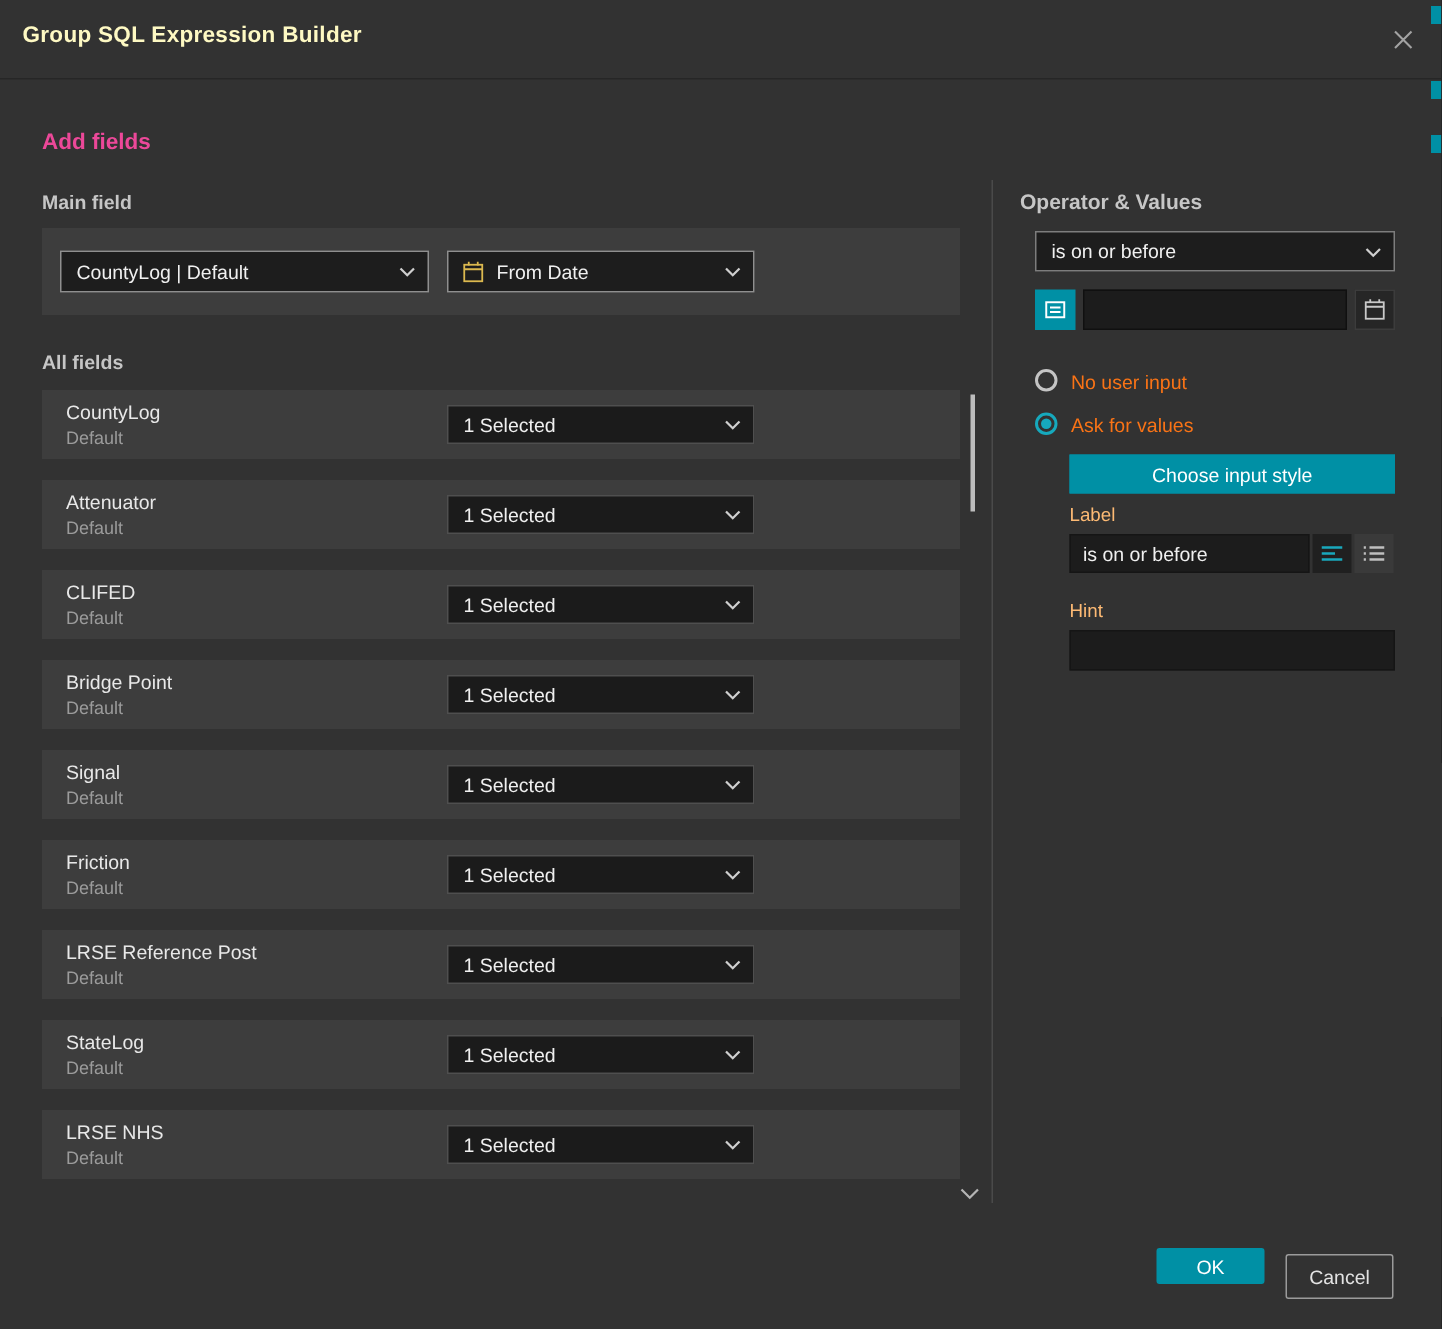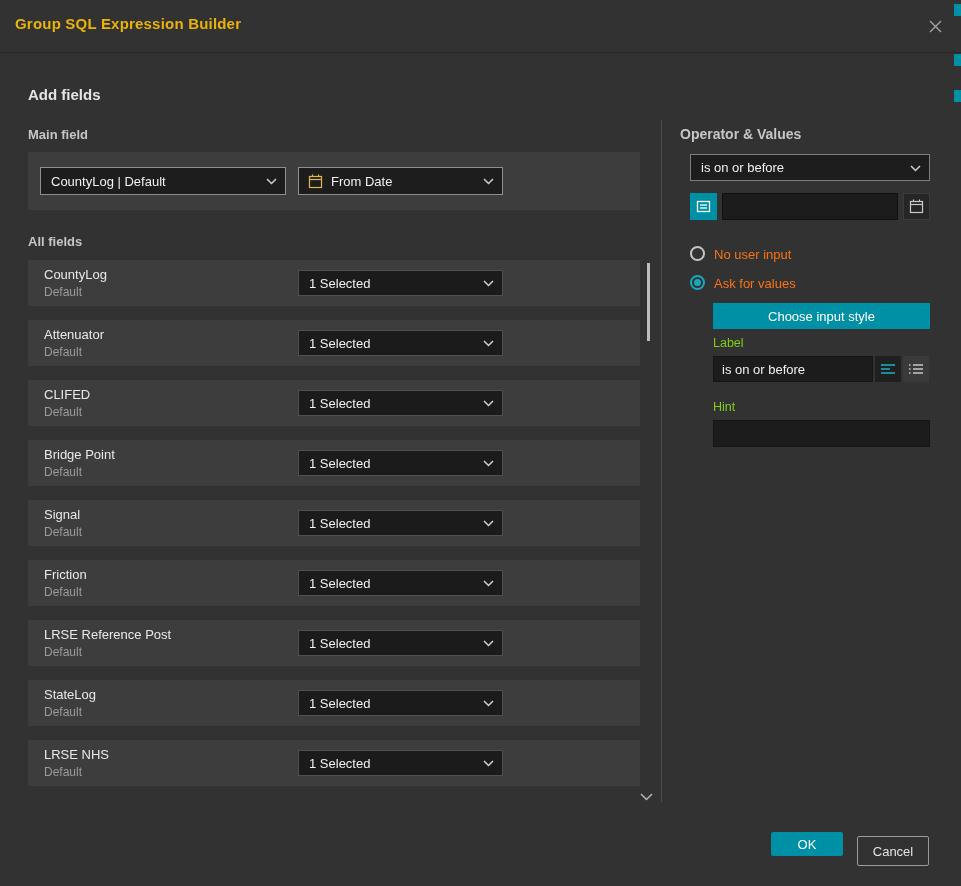--- a/index.html
+++ b/index.html
@@ -1,26 +1,26 @@
 <!DOCTYPE html>
 <html><head>
 <meta charset="utf-8">
 <style>
   html,body { margin:0; padding:0; background:#1e1e1e; }
   .dialog {
     position:relative; width:961px; height:886px; background:#323232;
     font-family:"Liberation Sans", sans-serif; overflow:hidden;
   }
   .header { position:absolute; top:0; left:0; right:0; height:52px; border-bottom:1px solid #262626; }
-  .title { position:absolute; left:15px; top:15px; font-size:15px; font-weight:bold; color:#eab308; letter-spacing:.2px; }
+  .title { position:absolute; left:15px; top:15px; font-size:15px; font-weight:bold; color:#fef9c3; letter-spacing:.2px; }
   .close { position:absolute; right:14px; top:14px; width:24px; height:24px; cursor:pointer;
            display:flex; align-items:center; justify-content:center; }
-  .heading { position:absolute; font-size:15px; font-weight:bold; color:#e5e5e5; }
+  .heading { position:absolute; font-size:15px; font-weight:bold; color:#ec4899; }
   .sublabel { position:absolute; font-size:13px; font-weight:bold; color:#c6c6c6; }
-  .caption { position:absolute; font-size:12.5px; color:#84cc16; }
+  .caption { position:absolute; font-size:12.5px; color:#fdba74; }
   .panel { position:absolute; background:#3d3d3d; }
   .sel { position:absolute; box-sizing:border-box; height:28px; background:#1d1d1d;
          border:1px solid #8f8f8f; color:#f0f0f0; font-size:13px; display:flex;
          align-items:center; padding:0 24px 0 10px; cursor:pointer; white-space:nowrap; overflow:hidden; }
   .sel .chev { position:absolute; right:8px; top:50%; margin-top:-3px; }
   .rowsel { height:26px; border-color:#4f4f4f; background:#1b1b1b; }
   .rows { position:absolute; left:28px; top:260px; width:612px; display:flex; flex-direction:column; gap:14px; }
   .row { position:relative; height:46px; background:#3d3d3d; flex:none; }
   .row .name { position:absolute; left:16px; top:7px; font-size:13px; color:#e8e8e8; }
   .row .sub  { position:absolute; left:16px; top:25px; font-size:12px; color:#9b9b9b; }

